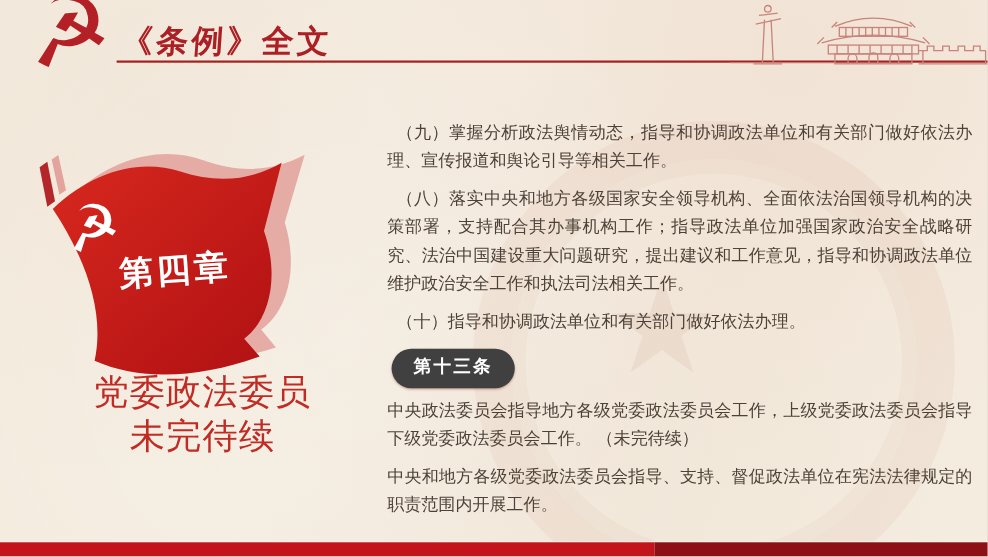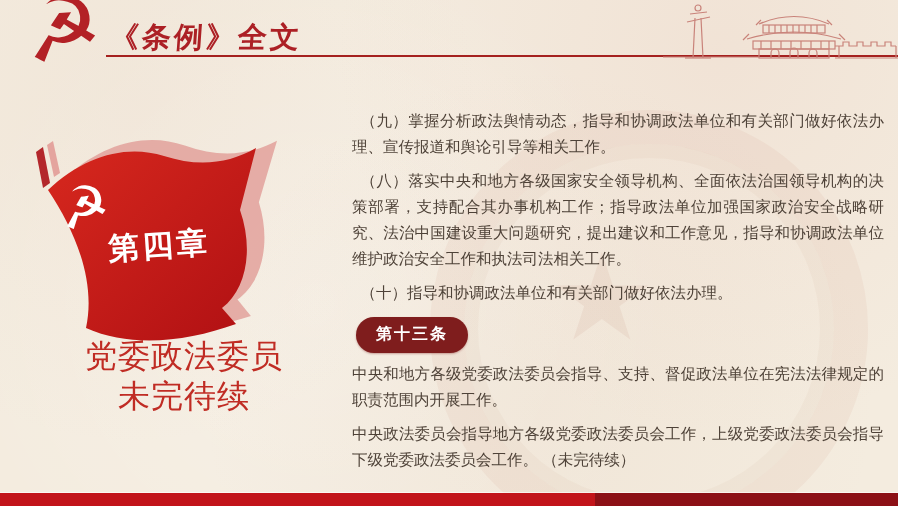--- a/index.html
+++ b/index.html
@@ -59,21 +59,21 @@
   
   .content {
     position:absolute; left:352px; top:108px; width:532px;
     font-size:15.5px; line-height:26px; color:#4e4238;
     text-align:justify;
   }
   .content p { margin:0 0 8px; }
   .content p.numbered { text-indent:0.55em; }
   .article-badge {
     display:inline-block; margin:3px 0 8px 4px;
-    background:#7f1d1d; color:#ffffff;
+    background:#404040; color:#ffffff;
     font-size:16px; font-weight:bold; letter-spacing:2px;
     padding:4px 20px 6px; border-radius:18px;
     box-shadow:0 1px 2px rgba(120,20,20,0.35);
   }
 
   
   .footer {
     position:absolute; left:0; bottom:0; width:100%; height:13px;
     display:flex; border-top:1px solid rgba(255,255,255,0.55);
   }
@@ -152,21 +152,21 @@
     <div>未完待续</div>
   </div>
 
   <div class="content">
     <p class="numbered">（九）掌握分析政法舆情动态，指导和协调政法单位和有关部门做好依法办理、宣传报道和舆论引导等相关工作。</p>
     <p class="numbered">（八）落实中央和地方各级国家安全领导机构、全面依法治国领导机构的决策部署，支持配合其办事机构工作；指导政法单位加强国家政治安全战略研究、法治中国建设重大问题研究，提出建议和工作意见，指导和协调政法单位维护政治安全工作和执法司法相关工作。</p>
     <p class="numbered">（十）指导和协调政法单位和有关部门做好依法办理。</p>
     <div>
       <span class="article-badge">第十三条</span>
     </div>
+    <p>中央政法委员会指导地方各级党委政法委员会工作，上级党委政法委员会指导下级党委政法委员会工作。 （未完待续）</p>
     <p>中央和地方各级党委政法委员会指导、支持、督促政法单位在宪法法律规定的职责范围内开展工作。</p>
-    <p>中央政法委员会指导地方各级党委政法委员会工作，上级党委政法委员会指导下级党委政法委员会工作。 （未完待续）</p>
   </div>
 
   <div class="footer">
     <div class="footer-left"></div>
     <div class="footer-right"></div>
   </div>
 </div>
 
 </body></html>

